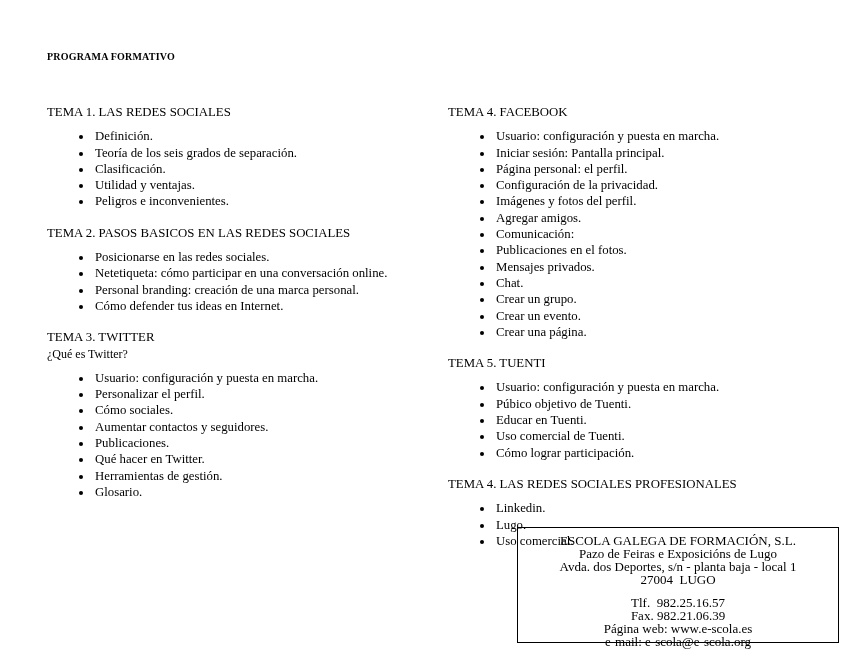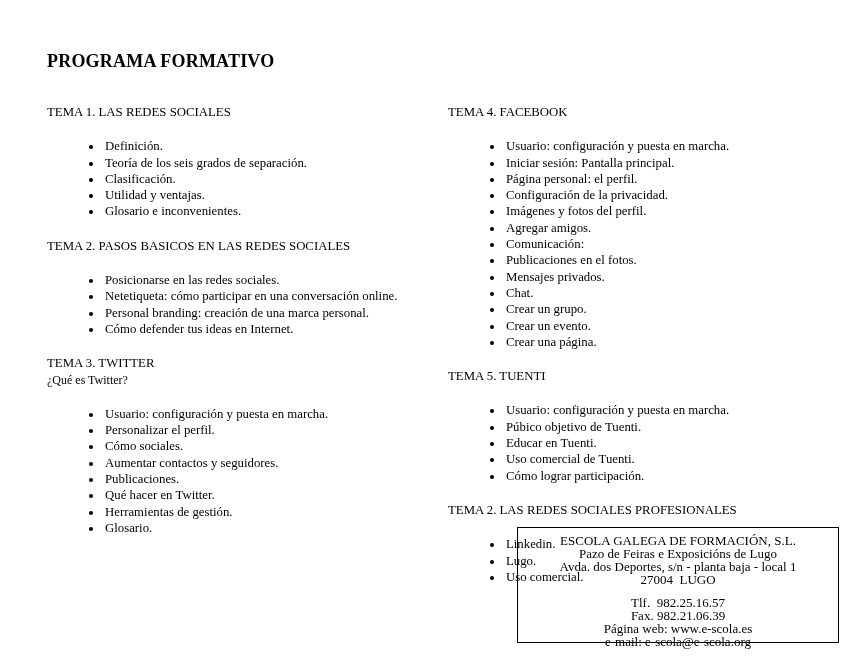--- a/index.html
+++ b/index.html
@@ -12,21 +12,21 @@
     width: 864px;
     height: 658px;
     font-family: "Liberation Serif", "DejaVu Serif", serif;
     color: #000000;
     overflow: hidden;
   }
   .page-title {
     position: absolute;
     left: 47px;
     top: 51px;
-    font-size: 18px;
+    font-size: 10px;
     font-weight: bold;
     letter-spacing: 0.2px;
   }
   .col {
     position: absolute;
     top: 104px;
     width: 402px;
     font-size: 12.8px;
     line-height: 16.3px;
   }
@@ -34,21 +34,21 @@
   .col-right { left: 448px; }
   .section { margin: 0 0 15px 0; }
   .sec-heading {
     font-size: 12.8px;
     font-weight: normal;
   }
   .sec-intro {
     font-size: 12px;
   }
   .section ul {
-    margin: 18px;
+    margin: 8px;
     padding: 0 0 0 38px;
   }
   .section li {
     list-style-type: disc;
     padding-left: 2px;
   }
   .footer-box {
     position: absolute;
     left: 517px;
     top: 527px;
@@ -70,21 +70,21 @@
 <div class="page-title">PROGRAMA FORMATIVO</div>
 
 <div class="col col-left">
     <div class="section">
       <div class="sec-heading">TEMA 1. LAS REDES SOCIALES</div>
       <ul>
         <li>Definición.</li>
         <li>Teoría de los seis grados de separación.</li>
         <li>Clasificación.</li>
         <li>Utilidad y ventajas.</li>
-        <li>Glosario e inconvenientes.</li>
+        <li>Peligros e inconvenientes.</li>
       </ul>
     </div>
     <div class="section">
       <div class="sec-heading">TEMA 2. PASOS BASICOS EN LAS REDES SOCIALES</div>
       <ul>
         <li>Posicionarse en las redes sociales.</li>
         <li>Netetiqueta: cómo participar en una conversación online.</li>
         <li>Personal branding: creación de una marca personal.</li>
         <li>Cómo defender tus ideas en Internet.</li>
       </ul>
@@ -128,21 +128,21 @@
       <div class="sec-heading">TEMA 5. TUENTI</div>
       <ul>
         <li>Usuario: configuración y puesta en marcha.</li>
         <li>Púbico objetivo de Tuenti.</li>
         <li>Educar en Tuenti.</li>
         <li>Uso comercial de Tuenti.</li>
         <li>Cómo lograr participación.</li>
       </ul>
     </div>
     <div class="section">
-      <div class="sec-heading">TEMA 2. LAS REDES SOCIALES PROFESIONALES</div>
+      <div class="sec-heading">TEMA 4. LAS REDES SOCIALES PROFESIONALES</div>
       <ul>
         <li>Linkedin.</li>
         <li>Lugo.</li>
         <li>Uso comercial.</li>
       </ul>
     </div>
   </div>
 
 <div class="footer-box">
   <div class="fline">ESCOLA GALEGA DE FORMACIÓN, S.L.</div>

